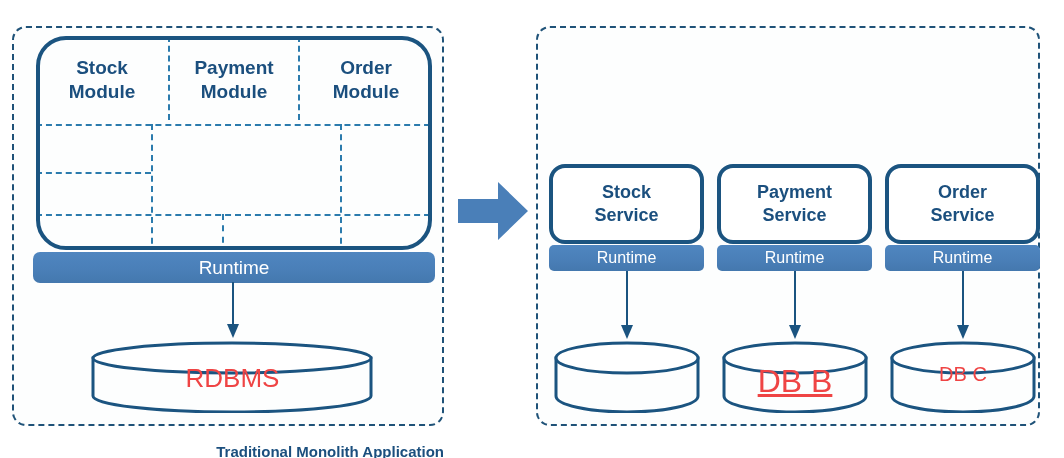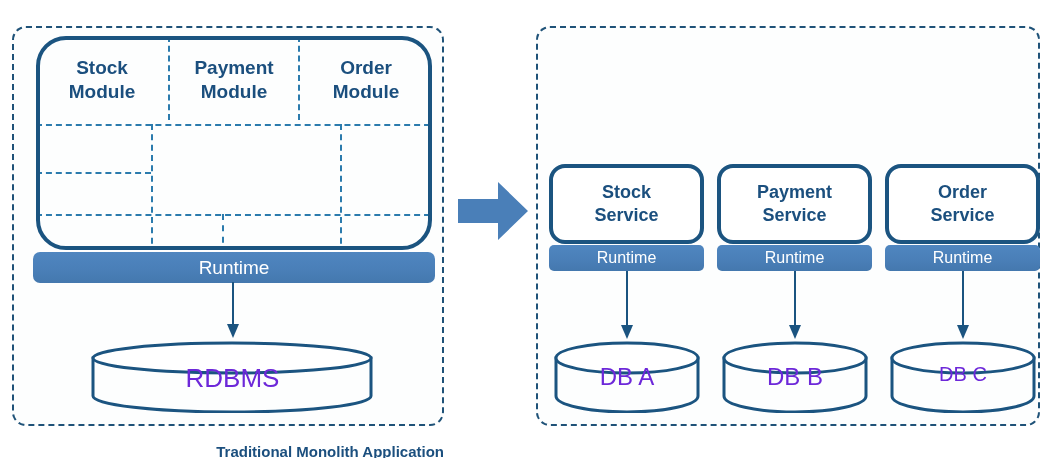--- a/index.html
+++ b/index.html
@@ -105,21 +105,21 @@
 
   
   .conn { position: absolute; }
 
   
   .cyl { position: absolute; }
   .cyl-label {
     position: absolute;
     width: 100%;
     text-align: center;
-    color: #6d28d9;
+    color: #ef4444;
     font-weight: normal;
     pointer-events: none;
   }
 
   
   .caption {
     position: absolute;
     color: #1b4f7e;
     font-size: 15px;
     font-weight: bold;
@@ -210,38 +210,37 @@
     <span>Runtime</span>
   </div>
   <svg class="conn" style="left:616px; top:255px;" width="22" height="72" viewBox="0 0 22 72">
     <line x1="11" y1="0" x2="11" y2="58" stroke="#1b5480" stroke-width="2"></line>
     <polygon points="11,68 5,54 17,54" fill="#1b5480"></polygon>
   </svg>
   <svg class="cyl" style="left:553px; top:325px;" width="148" height="72" viewBox="0 0 148 72">
     <path d="M3 17 L3 55 A 71 16 0 0 0 145 55 L145 17 Z" fill="#fdfefe" stroke="#1b5480" stroke-width="3"></path>
     <ellipse cx="74" cy="17" rx="71" ry="15" fill="#ffffff" stroke="#1b5480" stroke-width="3"></ellipse>
   </svg>
-  <div class="cyl-label" style="left:553px; top:347px; width:148px; font-size:24px;">DB A</div>
 
   <div class="svc-box" style="left:717px; top:148px; width:155px; height:80px;">
     <span>Payment</span>
     <span>Service</span>
   </div>
   <div class="runtime runtime-svc" style="left:717px; top:229px; width:155px;">
     <span>Runtime</span>
   </div>
   <svg class="conn" style="left:784px; top:255px;" width="22" height="72" viewBox="0 0 22 72">
     <line x1="11" y1="0" x2="11" y2="58" stroke="#1b5480" stroke-width="2"></line>
     <polygon points="11,68 5,54 17,54" fill="#1b5480"></polygon>
   </svg>
   <svg class="cyl" style="left:721px; top:325px;" width="148" height="72" viewBox="0 0 148 72">
     <path d="M3 17 L3 55 A 71 16 0 0 0 145 55 L145 17 Z" fill="#fdfefe" stroke="#1b5480" stroke-width="3"></path>
     <ellipse cx="74" cy="17" rx="71" ry="15" fill="#ffffff" stroke="#1b5480" stroke-width="3"></ellipse>
   </svg>
-  <div class="cyl-label" style="left:721px; top:347px; width:148px; font-size:24px;">DB B</div>
+  <div class="cyl-label" style="left:721px; top:347px; width:148px; font-size:32px;text-decoration:underline;">DB B</div>
 
   <div class="svc-box" style="left:885px; top:148px; width:155px; height:80px;">
     <span>Order</span>
     <span>Service</span>
   </div>
   <div class="runtime runtime-svc" style="left:885px; top:229px; width:155px;">
     <span>Runtime</span>
   </div>
   <svg class="conn" style="left:952px; top:255px;" width="22" height="72" viewBox="0 0 22 72">
     <line x1="11" y1="0" x2="11" y2="58" stroke="#1b5480" stroke-width="2"></line>

